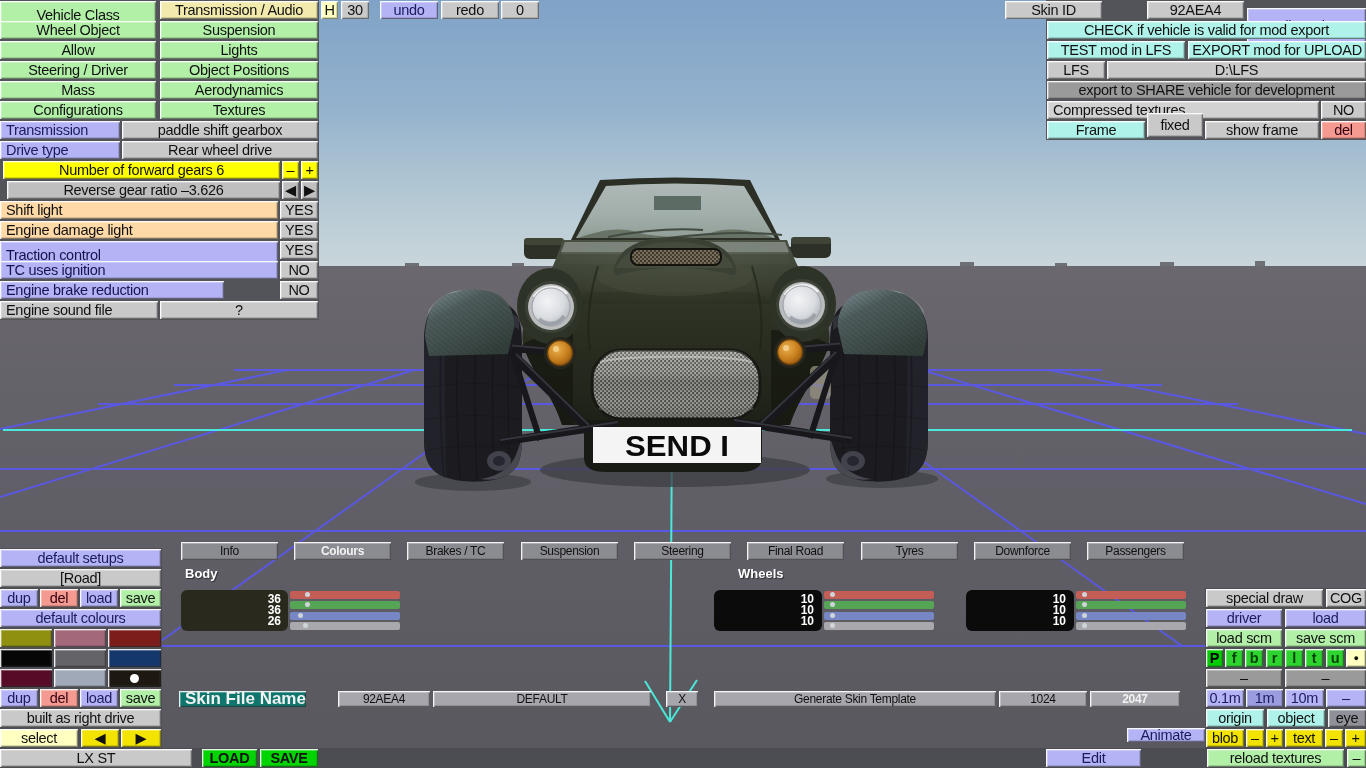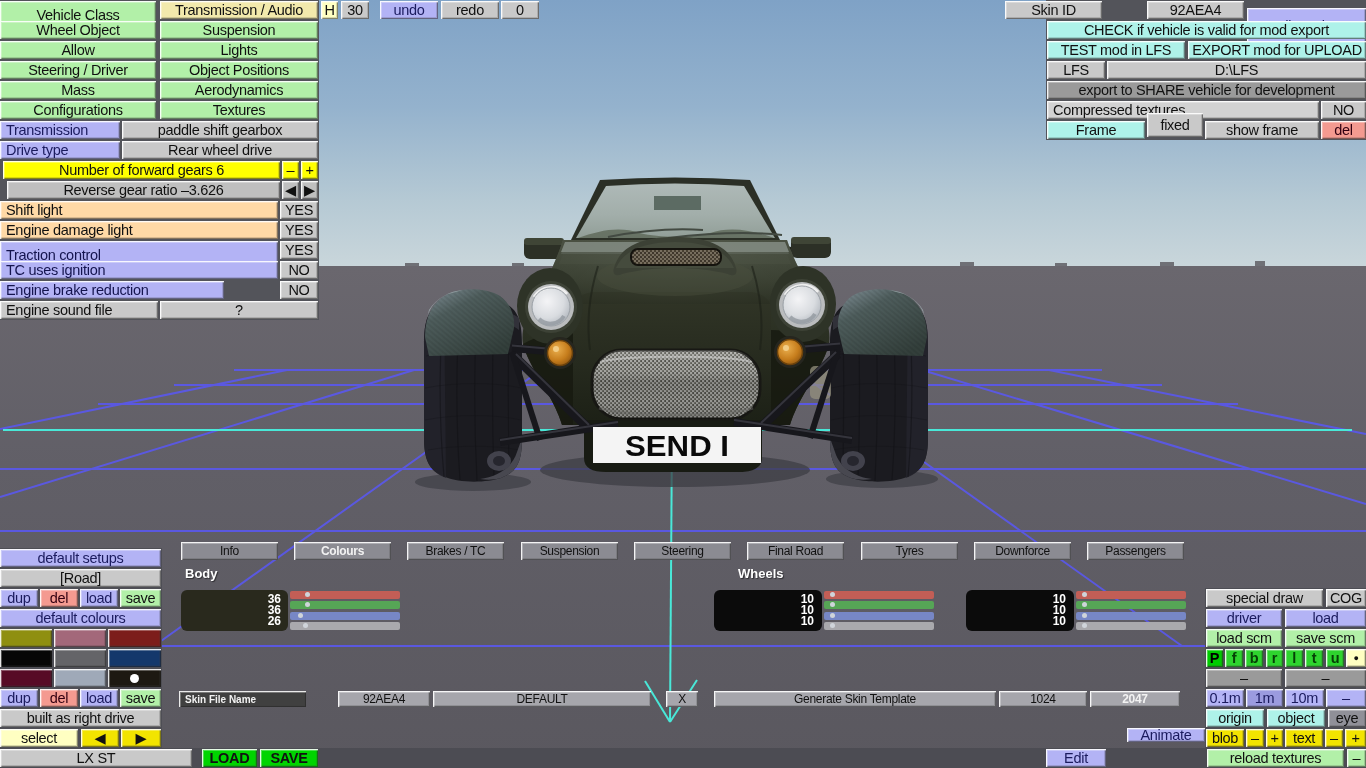--- a/index.html
+++ b/index.html
@@ -368,21 +368,21 @@
 <div class="b lv" style="left:80px;top:689px;width:38px;height:18px">load</div>
 <div class="b gn" style="left:120px;top:689px;width:41px;height:18px">save</div>
 <div class="b gy" style="left:0;top:709px;width:161px;height:18px">built as right drive</div>
 <div class="b py" style="left:0;top:729px;width:78px;height:18px">select</div>
 <div class="b yw" style="left:81px;top:729px;width:38px;height:18px">◀</div>
 <div class="b yw" style="left:121px;top:729px;width:40px;height:18px">▶</div>
 
 <div class="b gy" style="left:0;top:749px;width:192px;height:18px">LX ST</div>
 <div class="b bgn" style="left:202px;top:749px;width:55px;height:18px">LOAD</div>
 <div class="b bgn" style="left:260px;top:749px;width:58px;height:18px">SAVE</div>
-<div class="b lv" style="left:1046px;top:749px;width:60px;height:18px">Edit</div>
+<div class="b lv" style="left:1046px;top:749px;width:95px;height:18px">Edit</div>
 <div class="b lv" style="left:1127px;top:728px;width:78px;height:14px">Animate</div>
 <div class="b gn" style="left:1207px;top:749px;width:137px;height:18px">reload textures</div>
 <div class="b gn" style="left:1347px;top:749px;width:19px;height:18px">–</div>
 
 <div class="b tab" style="left:181px;top:542px;width:97px;height:18px">Info</div>
 <div class="b tab w bold" style="left:294px;top:542px;width:97px;height:18px">Colours</div>
 <div class="b tab" style="left:407px;top:542px;width:97px;height:18px">Brakes / TC</div>
 <div class="b tab" style="left:521px;top:542px;width:97px;height:18px">Suspension</div>
 <div class="b tab" style="left:634px;top:542px;width:97px;height:18px">Steering</div>
 <div class="b tab" style="left:747px;top:542px;width:97px;height:18px">Final Road</div>
@@ -422,21 +422,21 @@
 <div class="val" style="left:1036px;top:614px">10</div>
 <div class="bar" style="left:1076px;top:591px;width:110px;background:#c25e56"></div>
 <div class="bar" style="left:1076px;top:601px;width:110px;background:#56a556"></div>
 <div class="bar" style="left:1076px;top:612px;width:110px;background:#7787c6"></div>
 <div class="bar" style="left:1076px;top:622px;width:110px;background:#a9a9ad"></div>
 <div class="dot" style="left:1082px;top:592px"></div>
 <div class="dot" style="left:1082px;top:602px"></div>
 <div class="dot" style="left:1082px;top:613px"></div>
 <div class="dot" style="left:1082px;top:623px"></div>
 
-<div class="b w lf" style="left:179px;top:691px;width:127px;height:16px;background:#404040;font-size:10px;font-weight:bold;letter-spacing:0">Skin File Name</div>
+<div class="b w lf" style="left:179px;top:691px;width:127px;height:16px;background:#0f766e;font-size:17px;font-weight:bold;letter-spacing:0">Skin File Name</div>
 <div class="b lgy" style="left:338px;top:691px;width:92px;height:16px">92AEA4</div>
 <div class="b lgy" style="left:433px;top:691px;width:218px;height:16px">DEFAULT</div>
 <div class="b lgy" style="left:666px;top:691px;width:32px;height:16px">X</div>
 <div class="b lgy" style="left:714px;top:691px;width:282px;height:16px">Generate Skin Template</div>
 <div class="b lgy" style="left:999px;top:691px;width:88px;height:16px">1024</div>
 <div class="b lgy w bold" style="left:1090px;top:691px;width:90px;height:16px">2047</div>
 
 <div class="b gy" style="left:1206px;top:589px;width:117px;height:18px">special draw</div>
 <div class="b gy" style="left:1326px;top:589px;width:40px;height:18px">COG</div>
 <div class="b lv" style="left:1206px;top:609px;width:76px;height:18px">driver</div>

